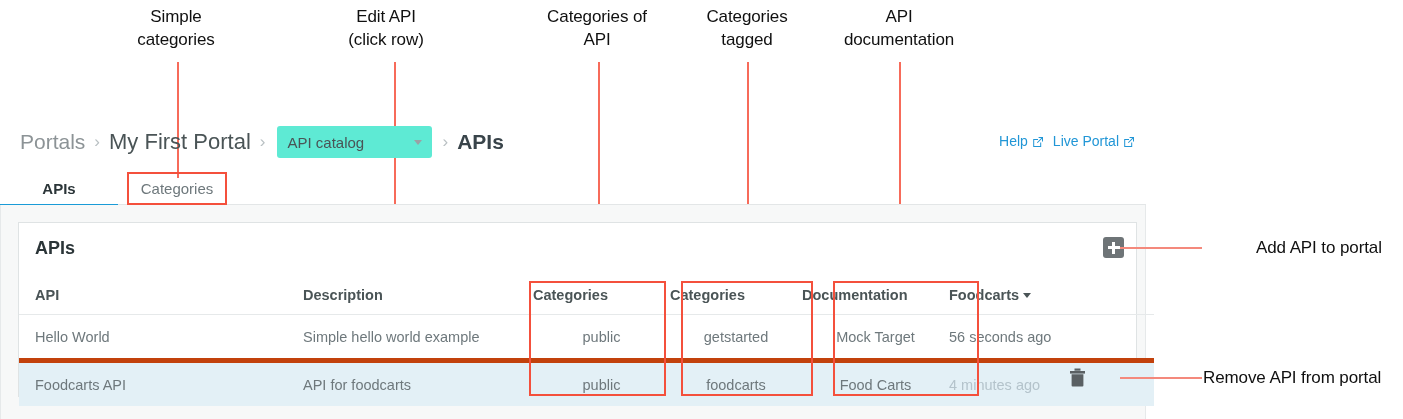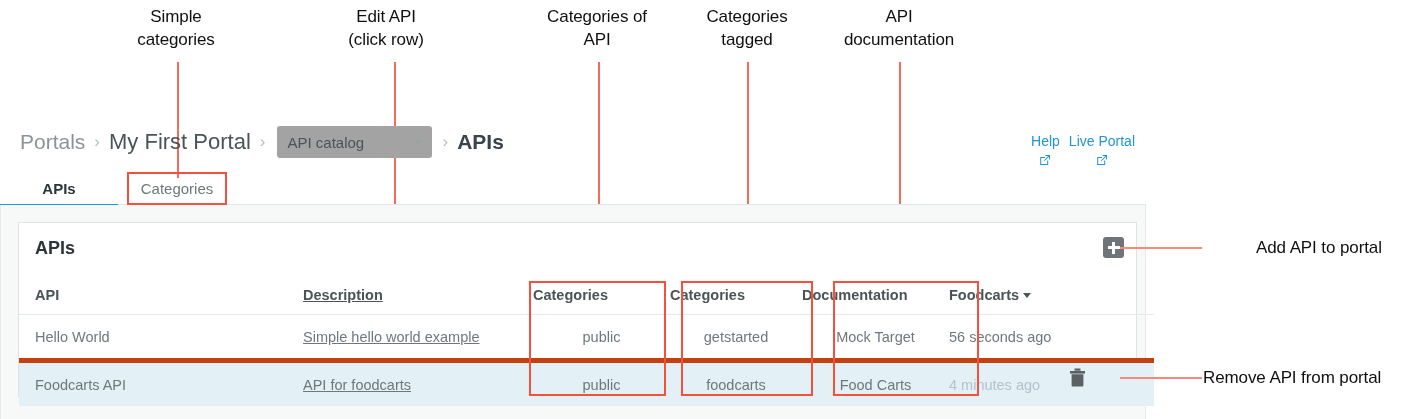--- a/index.html
+++ b/index.html
@@ -74,21 +74,21 @@
     font-weight: bold;
     font-size: 21px;
   }
   .crumb-sep {
     color: #b9c0c3;
     font-size: 17px;
     margin: 0 9px;
     font-weight: normal;
   }
   .crumb-select {
-    background: #a3a3a3;
+    background: #5eead4;
     border-radius: 3px;
     height: 32px;
     min-width: 155px;
     display: flex;
     align-items: center;
     padding: 0 10px 0 11px;
     margin: 0 2px;
     box-sizing: border-box;
   }
   .crumb-select .sel-text {
@@ -113,21 +113,20 @@
     gap: 9px;
     font-size: 14px;
     color: #2196d6;
   }
   .hlink {
     display: inline-flex;
     align-items: center;
     gap: 4px;
     color: #2196d6;
     text-decoration: none;
-    flex-direction: column;
   }
   .ext-icon { display: inline-block; width: 12px; height: 12px; }
 
   .tabs {
     position: absolute;
     left: 0;
     top: 172px;
     width: 1146px;
     height: 33px;
     border-bottom: 1px solid #e3e6e7;
@@ -235,21 +234,21 @@
   tr.row-selected td {
     background: #e3f0f6;
   }
   tr.row-selected td.fade {
     color: #b4c3cb;
   }
   tr.data-row + tr.data-row td {
     border-top: 5px solid #c2410c;
   }
   .c-api     { width: 268px; padding-left: 16px !important; }
-  .c-desc    { width: 230px; text-decoration: underline; }
+  .c-desc    { width: 230px; }
   .c-vis     { width: 137px; text-align: center; }
   .c-cat     { width: 132px; text-align: center; }
   .c-doc     { width: 147px; text-align: center; }
   .c-mod     { width: 205px; }
   th.c-api, td.c-api { padding-left: 16px; }
   th.c-vis, td.c-vis, th.c-cat, td.c-cat, th.c-doc, td.c-doc { text-align: center; }
   .sort-caret {
     display: inline-block;
     width: 0; height: 0;
     border-left: 4px solid transparent;

